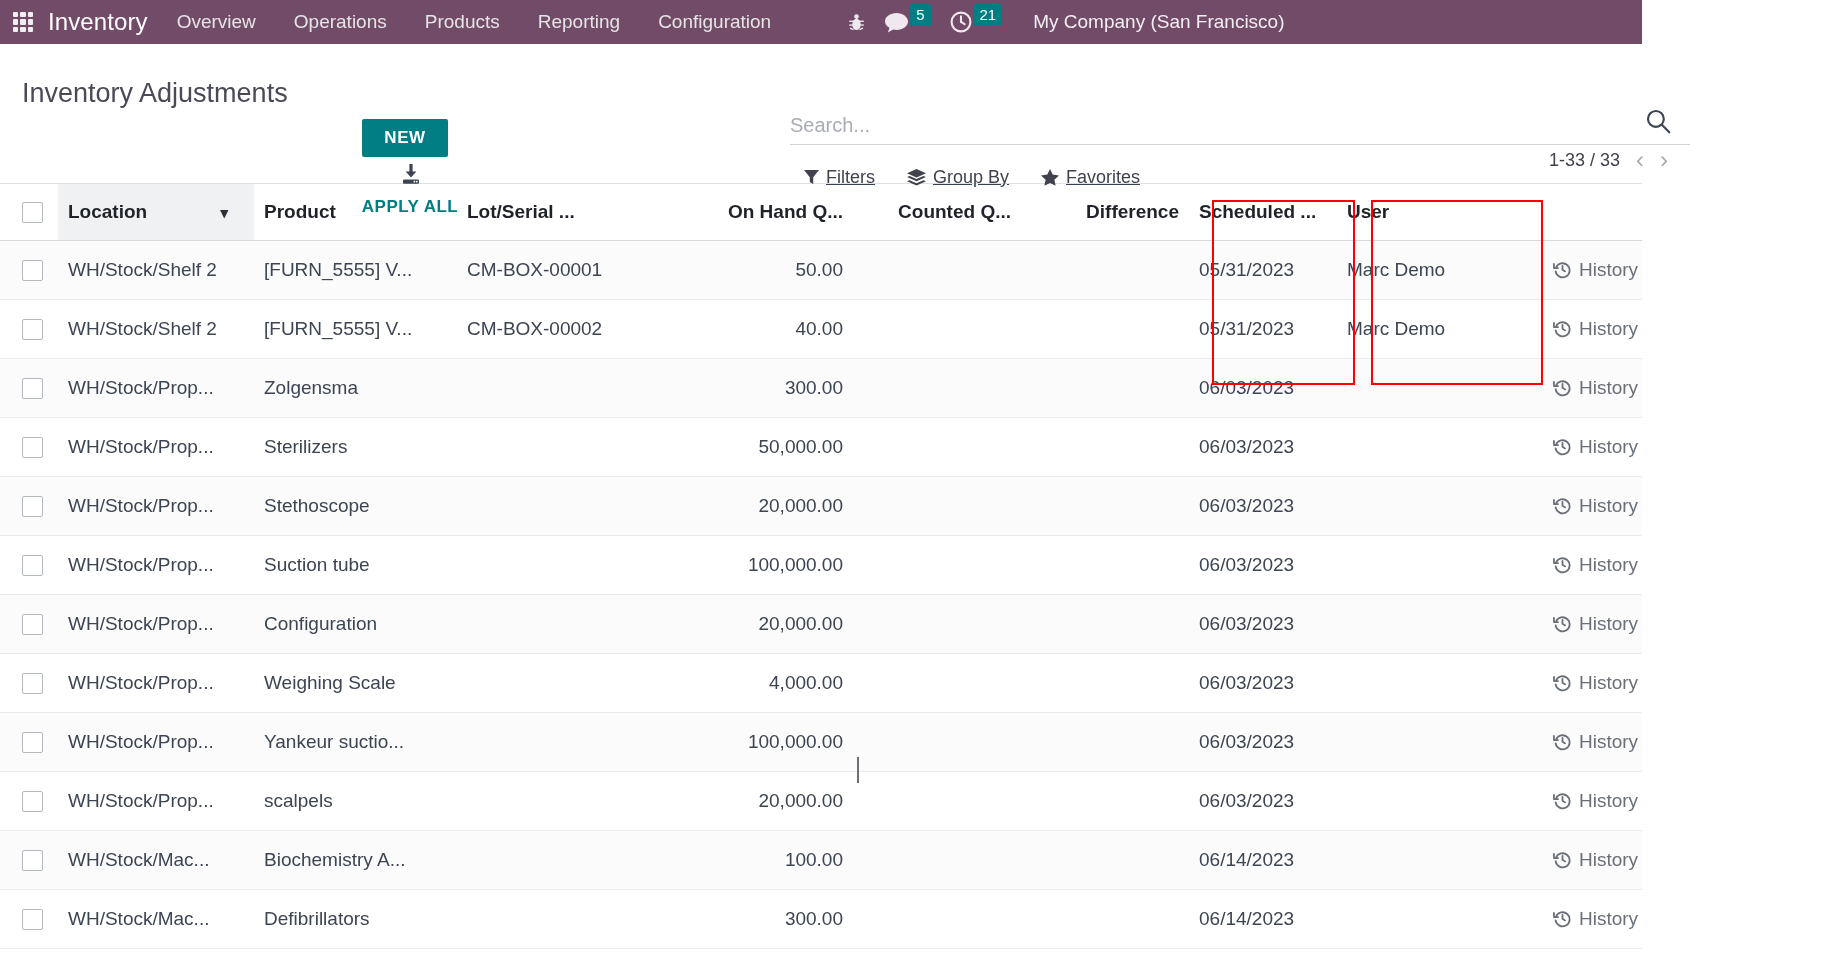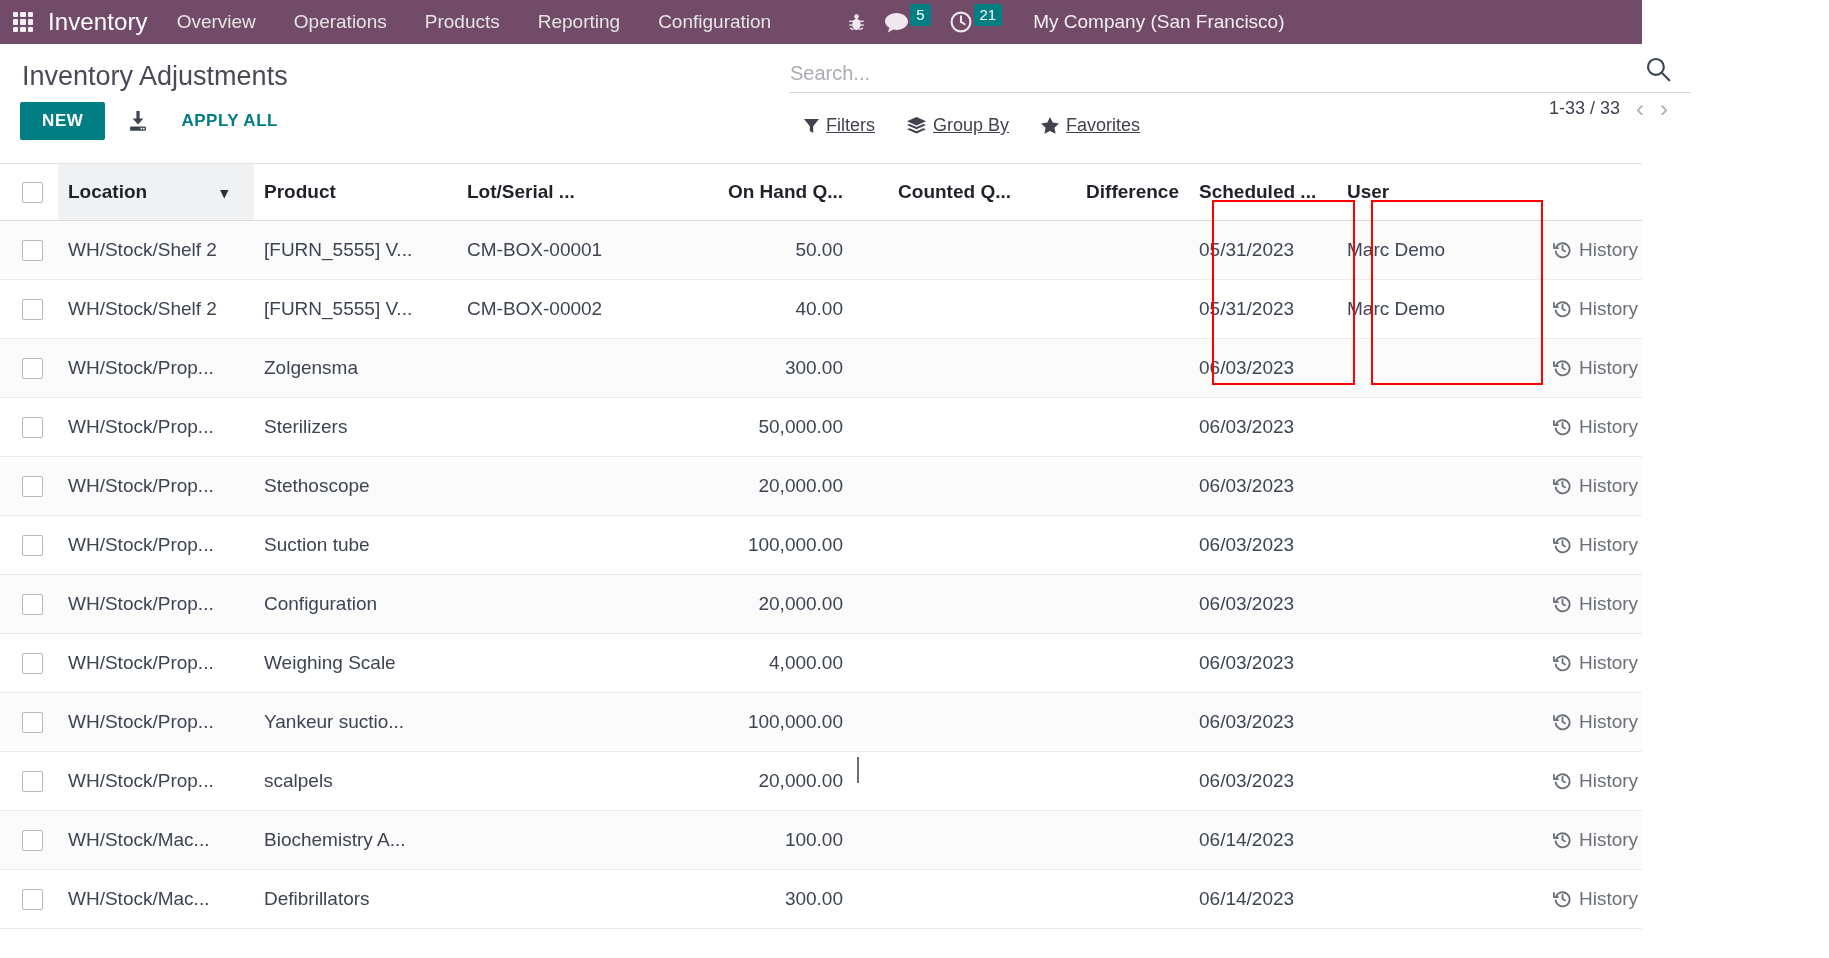--- a/index.html
+++ b/index.html
@@ -89,29 +89,29 @@
   .user-name { font-size: 19px; color: #fff; }
 
   
   .control-panel {
     background: #ffffff;
     border-bottom: 1px solid #dee2e6;
     padding: 0 12px 0 20px;
     position: relative;
     height: 120px;
   }
-  .cp-row { display: flex; align-items: flex-end; }
+  .cp-row { display: flex; align-items: center; margin-top: 20px; }
   .cp-left { flex: 0 0 770px; }
   .page-title {
     font-size: 27px;
     color: #4a4a57;
     font-weight: 400;
     padding: 14px 0 6px 2px;
   }
-  .cp-buttons { display: flex; align-items: center; gap: 0; padding-top: 4px; }
+  .cp-buttons { display: flex; align-items: center; gap: 0; padding-top: 4px; flex-direction: column; }
   .btn-new {
     background: #017E84;
     color: #fff;
     border: none;
     font-size: 17px;
     font-weight: 600;
     letter-spacing: .6px;
     padding: 9px 22px;
     cursor: pointer;
     border-radius: 2px;

